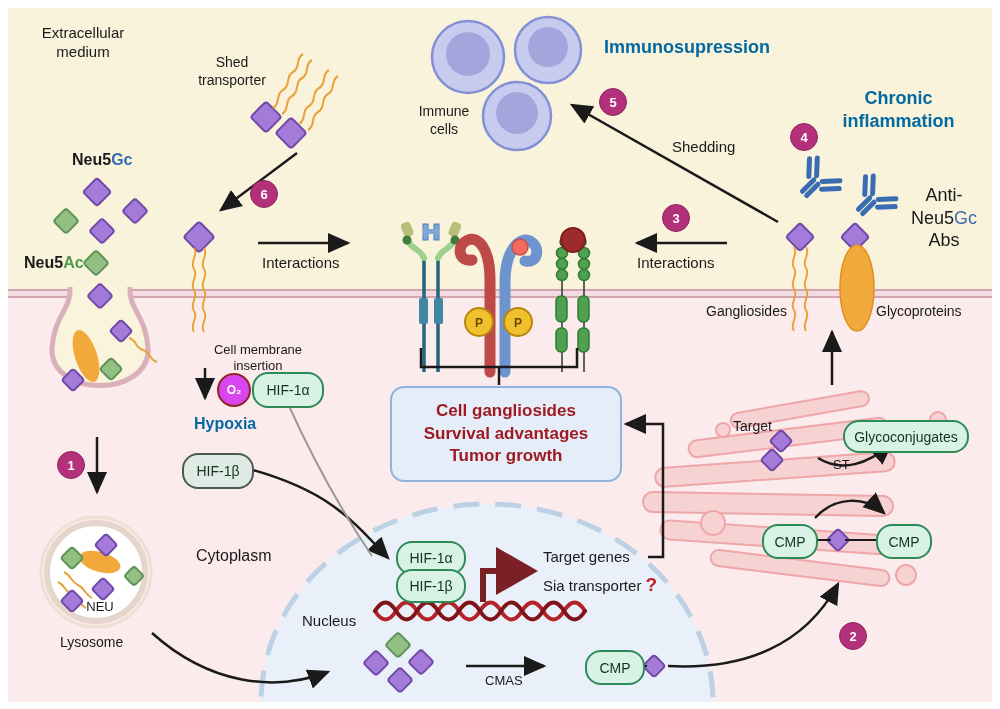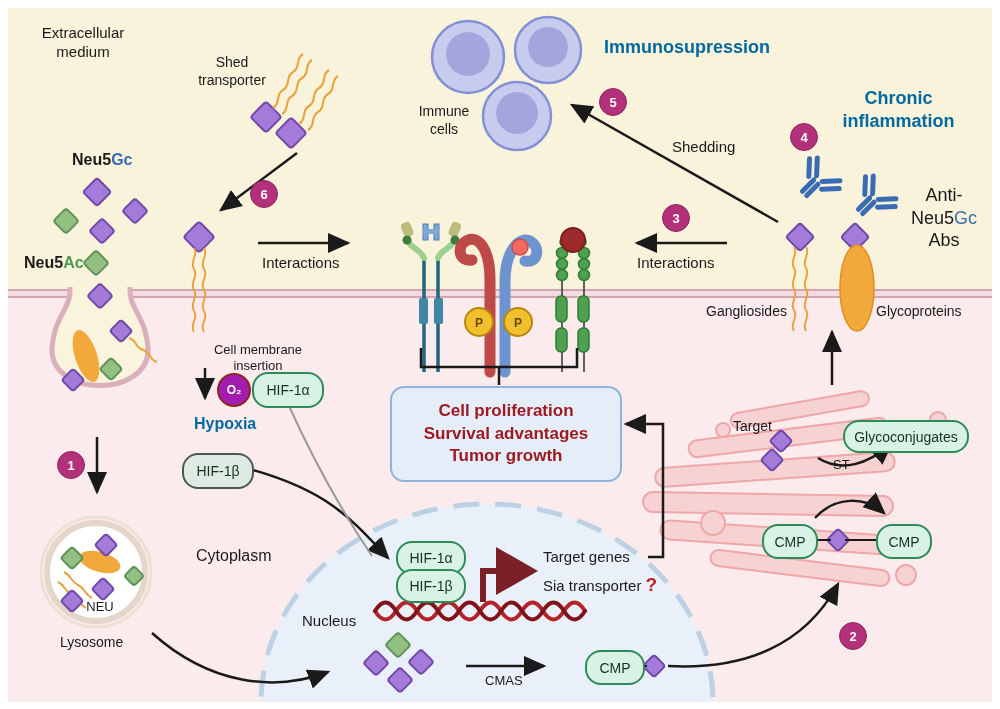--- a/index.html
+++ b/index.html
@@ -10,21 +10,21 @@
   .wrap{white-space:normal;text-align:center;}
   .dred{color:#0369a1;font-weight:bold;}
   .blue{color:#3A6CB4;font-weight:bold;}
   .green{color:#4E9A4E;font-weight:bold;}
   .step{position:absolute;width:26px;height:26px;border-radius:50%;background:#B3307A;
         border:1.5px solid #8E2560;color:#fff;font-size:13px;font-weight:bold;
         display:flex;align-items:center;justify-content:center;}
   .pill{position:absolute;background:#D9F2E6;border:2.5px solid #2E8B57;border-radius:16px;
         display:flex;align-items:center;justify-content:center;font-size:14px;color:#11331f;}
   .pill.gray{background:#DFEAE5;border-color:#4a5a52;}
-  .o2chip{position:absolute;width:30px;height:30px;border-radius:50%;background:#a21caf;
+  .o2chip{position:absolute;width:30px;height:30px;border-radius:50%;background:#d946ef;
         border:2px solid #8f2626;color:#fff;font-size:12px;font-weight:bold;
         display:flex;align-items:center;justify-content:center;text-align:center;}
   .outcome{position:absolute;left:390px;top:386px;width:228px;height:92px;background:#E4EDF8;
         border:2.5px solid #8FB3DC;border-radius:14px;display:flex;flex-direction:column;
         align-items:center;justify-content:center;}
   .outcome div{color:#9E1A20;font-weight:bold;font-size:17px;line-height:1.35;}
   .qmark{color:#C02024;font-weight:bold;font-size:19px;}
 </style>
 </head>
 <body>
@@ -264,21 +264,21 @@
 <div class="lbl dred" style="left:194px;top:414px;font-size:16px;">Hypoxia</div>
 
 <div class="o2chip" style="left:217px;top:373px;">
   <span>O₂</span>
 </div>
 
 <div class="pill" style="left:252px;top:372px;width:68px;height:32px;">HIF-1α</div>
 <div class="pill gray" style="left:182px;top:453px;width:68px;height:32px;">HIF-1β</div>
 
 <div class="outcome">
-  <div>Cell proliferation</div>
+  <div>Cell gangliosides</div>
   <div>Survival advantages</div>
   <div>Tumor growth</div>
 </div>
 
 <div class="lbl" style="left:196px;top:546px;font-size:16px;">Cytoplasm</div>
 <div class="lbl" style="left:302px;top:612px;font-size:15px;">Nucleus</div>
 
 <div class="pill" style="left:396px;top:541px;width:66px;height:30px;">HIF-1α</div>
 <div class="pill" style="left:396px;top:569px;width:66px;height:30px;">HIF-1β</div>
 

